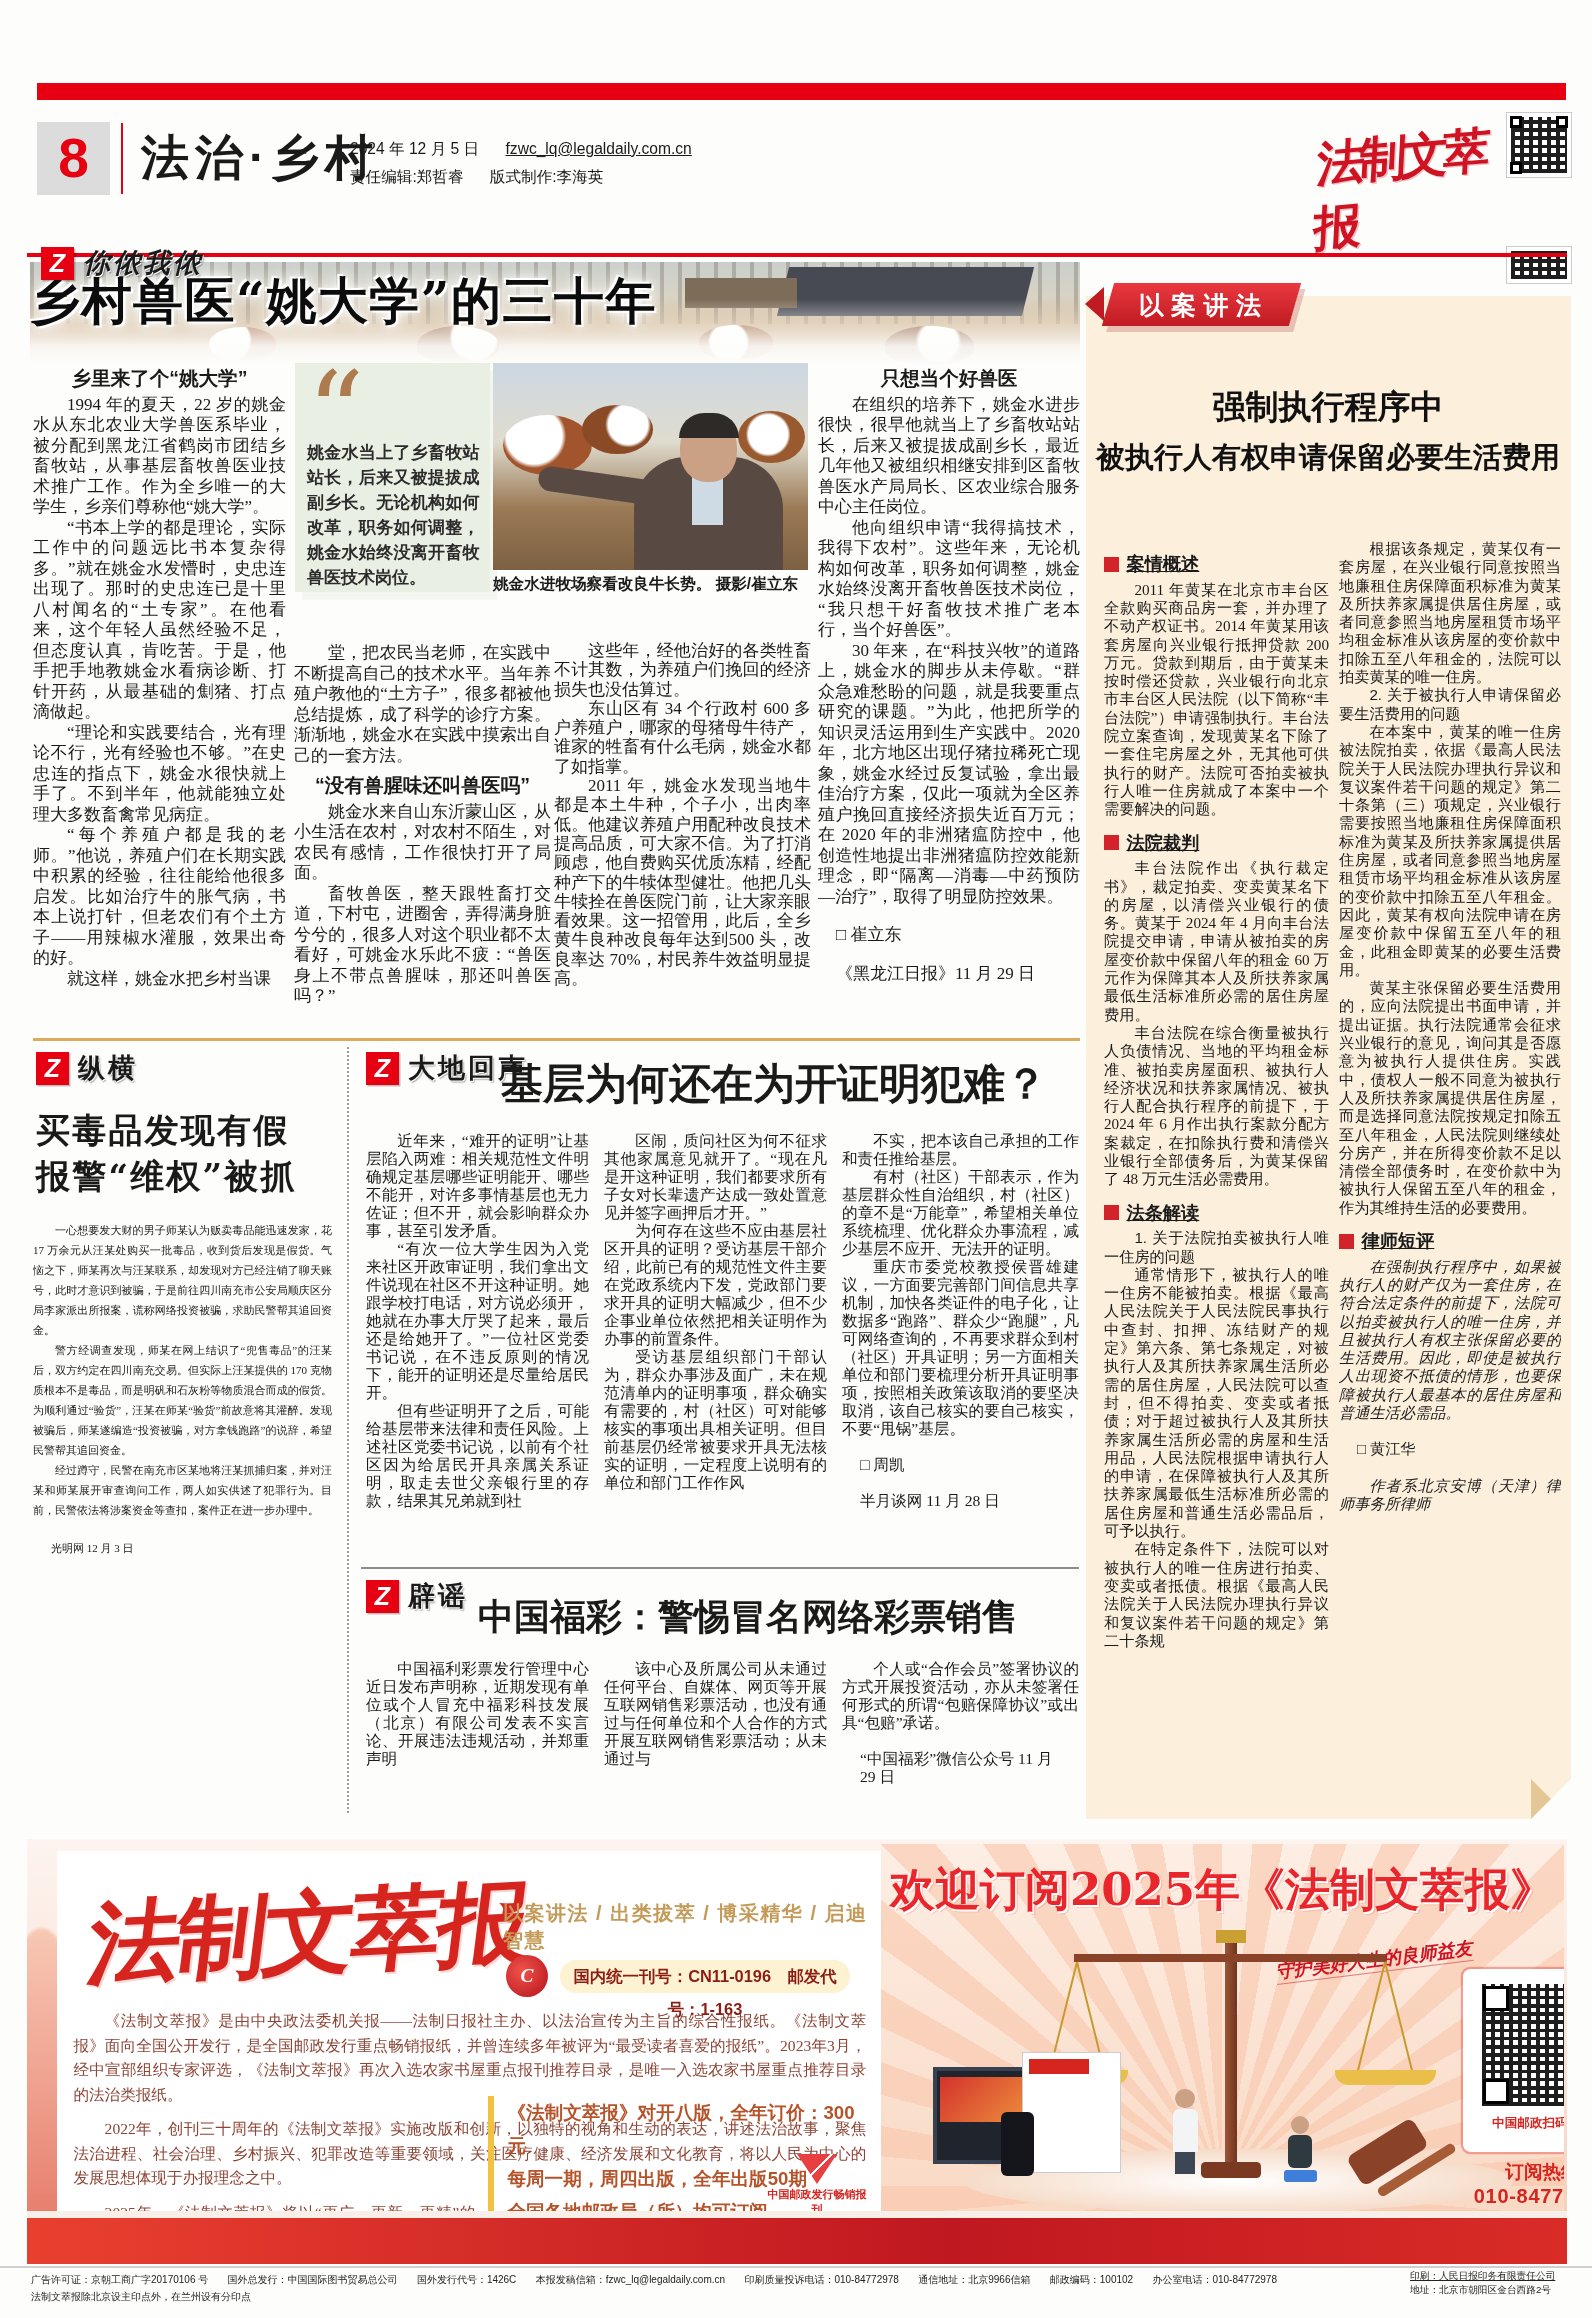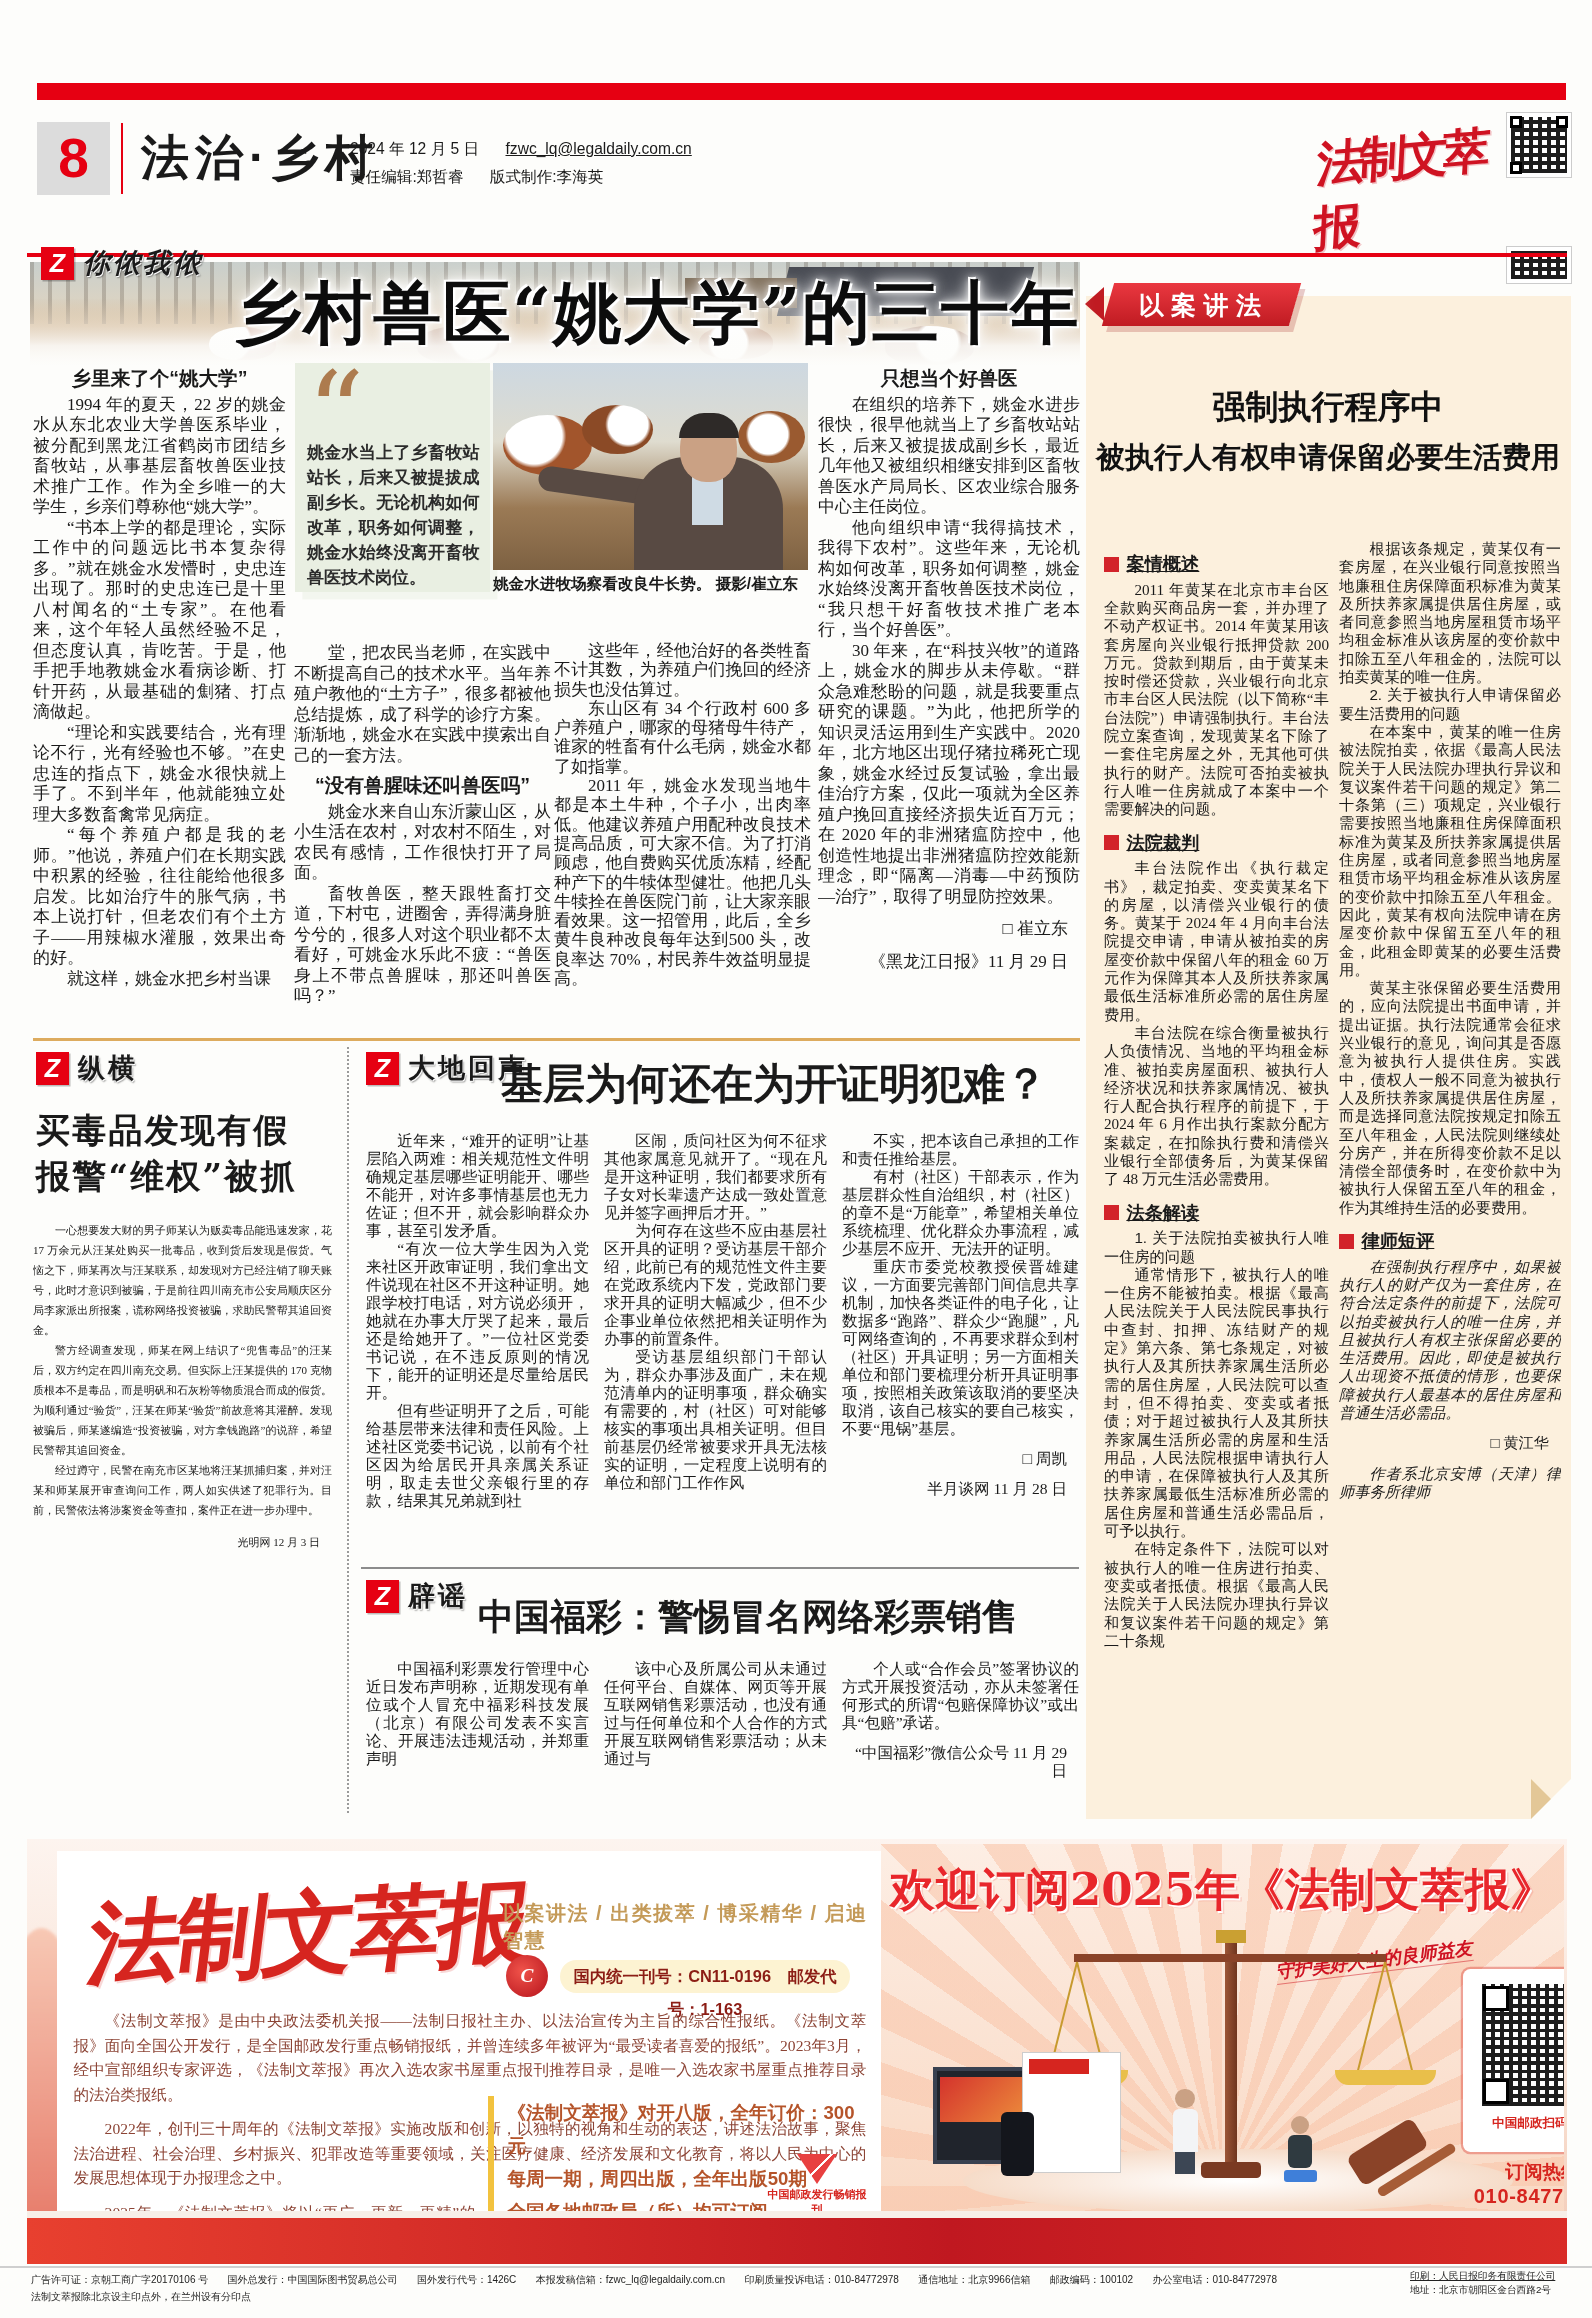--- a/index.html
+++ b/index.html
@@ -44,29 +44,29 @@
   .photo-main{left:30px;top:262px;width:1050px;height:104px;overflow:hidden;background:
      linear-gradient(180deg,#c9cfcc 0%,#d9d3c4 35%,#c9a87e 62%,#b98f63 82%,#e3d3ba 100%);}
   .photo-main .trees{position:absolute;left:0;top:0;width:100%;height:60%;opacity:.5;background:
      repeating-linear-gradient(90deg,rgba(90,78,66,.55) 0 3.7px,transparent 3.7px 18px);}
   .photo-main .barn{position:absolute;right:52px;top:4.5px;width:245px;height:49px;background:#474a52;transform:skewX(-14deg);}
   .photo-main .barn2{position:absolute;right:283px;top:16.4px;width:112px;height:30px;background:#7d6c58;}
   .cow{position:absolute;border-radius:50% 50% 42% 42%;}
   .fade{position:absolute;left:0;right:0;bottom:0;height:67px;background:
      linear-gradient(180deg,rgba(253,253,251,0),rgba(253,253,251,.92) 70%,#fdfdfb);}
   .kicker-main{left:41px;top:245px;z-index:5;}
-  .main-title{left:30px;top:268px;width:1050px;text-align:right;z-index:4;font-size:68px;
+  .main-title{left:30px;top:268px;width:1050px;text-align:left;z-index:4;font-size:50px;
      font-weight:900;letter-spacing:1.5px;color:#0c0c0c;font-family:"DejaVu Serif",serif;
      text-shadow:0 0 7.4px #fff,0 0 13.4px #fff,2.2px 2.2px 0 #fff,-2.2px -2.2px 0 #fff,0 0 22px #fff;}
 
   .mcol{font-size:17px;line-height:20.5px;overflow:hidden;text-align:justify;}
   .blk-p{margin:0;text-indent:2em;}
   .blk-b{margin:0;text-indent:2em;font-weight:400;font-family:"Liberation Sans",sans-serif;}
   .blk-k{margin:0;text-indent:2em;font-style:italic;font-family:"DejaVu Serif",serif;}
-  .blk-sig{margin:12px;text-align:right;}
+  .blk-sig{margin:18px;text-align:left;}
   .blk-h{text-align:center;font-weight:900;font-family:"Liberation Sans",sans-serif;margin:9px 0 6px;font-size:1.15em;}
   .blk-s{display:flex;align-items:center;gap:7.4px;font-weight:900;margin:15px 0 7.4px;
         font-family:"Liberation Sans",sans-serif;font-size:1.2em;text-decoration:underline;}
   .blk-s .sq{width:15px;height:15px;background:#d2232a;flex:none;}
   .mcol1{left:33px;top:359px;width:253px;height:673px;}
   .mcol2{left:294px;top:643px;width:257px;height:388px;}
   .mcol3{left:554px;top:641px;width:257px;height:391px;line-height:19.3px;}
   .mcol4{left:818px;top:359px;width:262px;height:675px;}
 
   .quotebox{left:295px;top:363px;width:195px;height:229px;background:#e9efe2;

